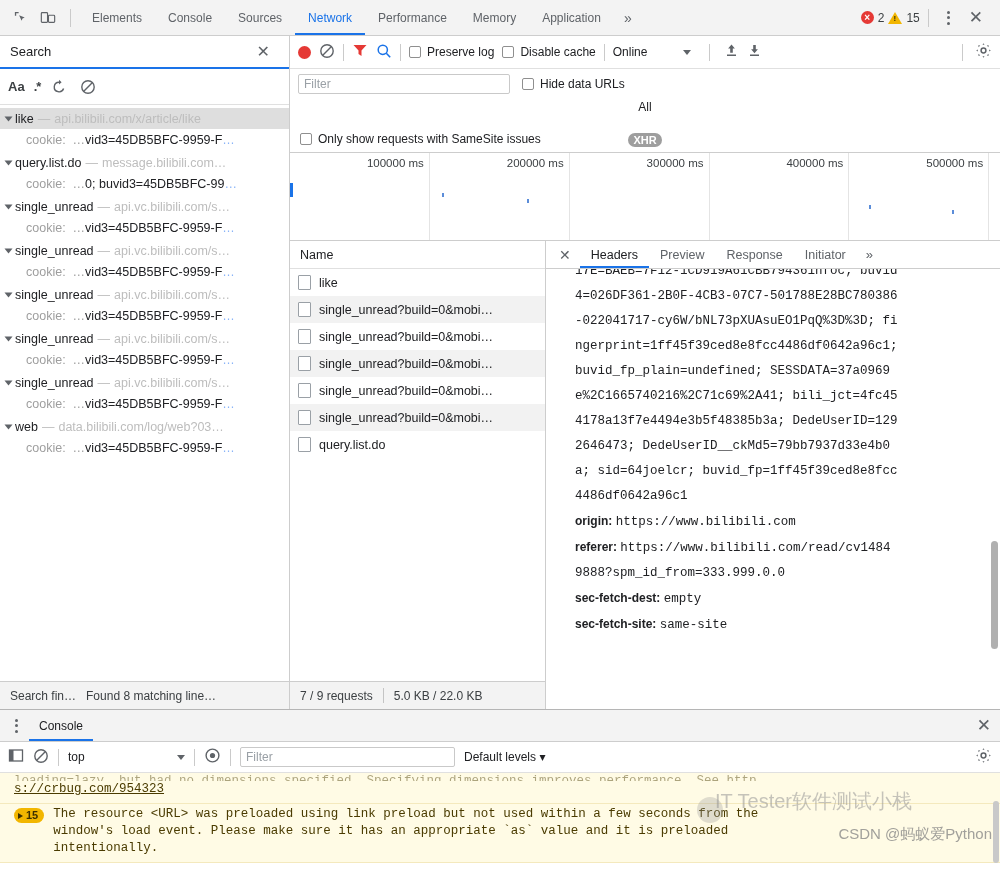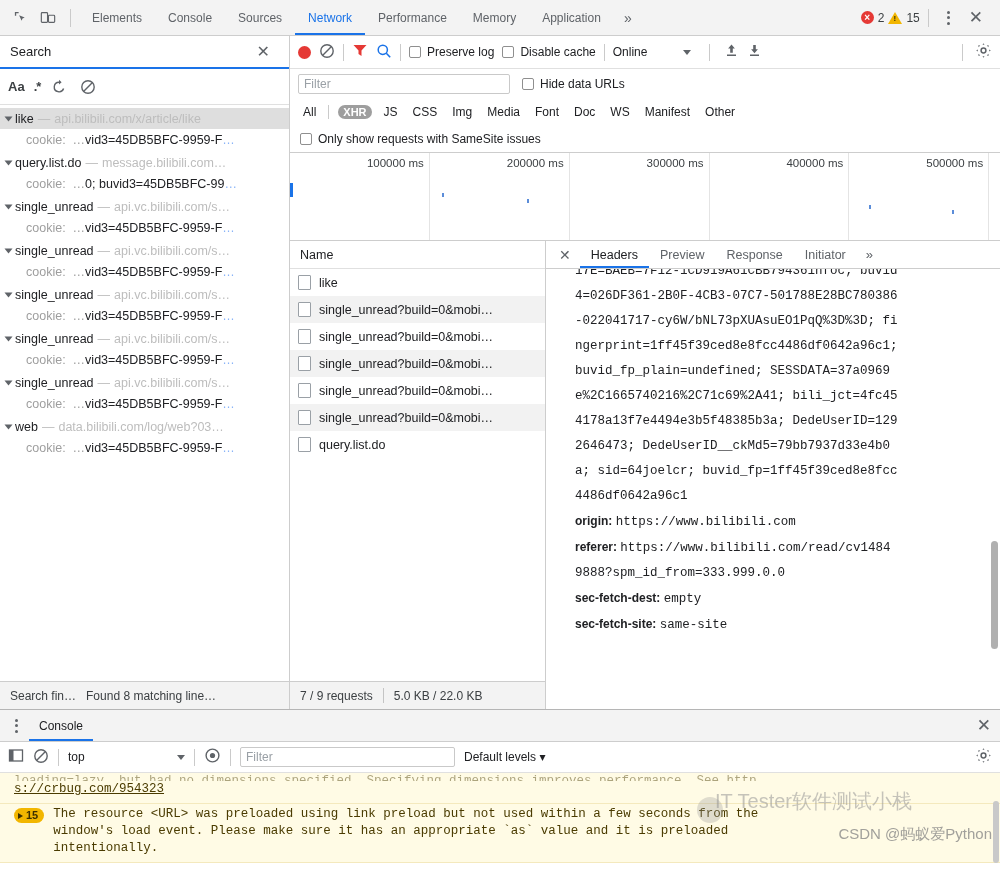--- a/index.html
+++ b/index.html
@@ -160,21 +160,21 @@
     width: 212px; height: 20px;
     border: 1px solid #c9c9c9; border-radius: 2px;
     font-family: "Liberation Sans", sans-serif; font-size: 12px;
     padding: 0 5px; color: #202124; outline: none; background: #fff;
   }
   .filter-input::placeholder { color: #9aa0a6; }
 
   .net-row3 {
     height: 26px; min-height: 26px;
     display: flex; align-items: center; gap: 9px;
-    padding: 0 10px; font-size: 12px;
+    padding: 0 10px; font-size: 12px; flex-direction: column;
   }
   .ftype { color: #202124; cursor: pointer; padding: 1px 3px; border-radius: 7px; white-space: nowrap; }
   .ftype.on { background: #9e9e9e; color: #fff; font-weight: bold; font-size: 11px; padding: 1px 5px; }
   .fsep { width: 1px; height: 14px; background: #cacaca; }
 
   .net-row4 {
     height: 28px; min-height: 28px;
     display: flex; align-items: center; gap: 7px;
     padding: 0 10px; border-bottom: 1px solid #cdcdcd;
   }

